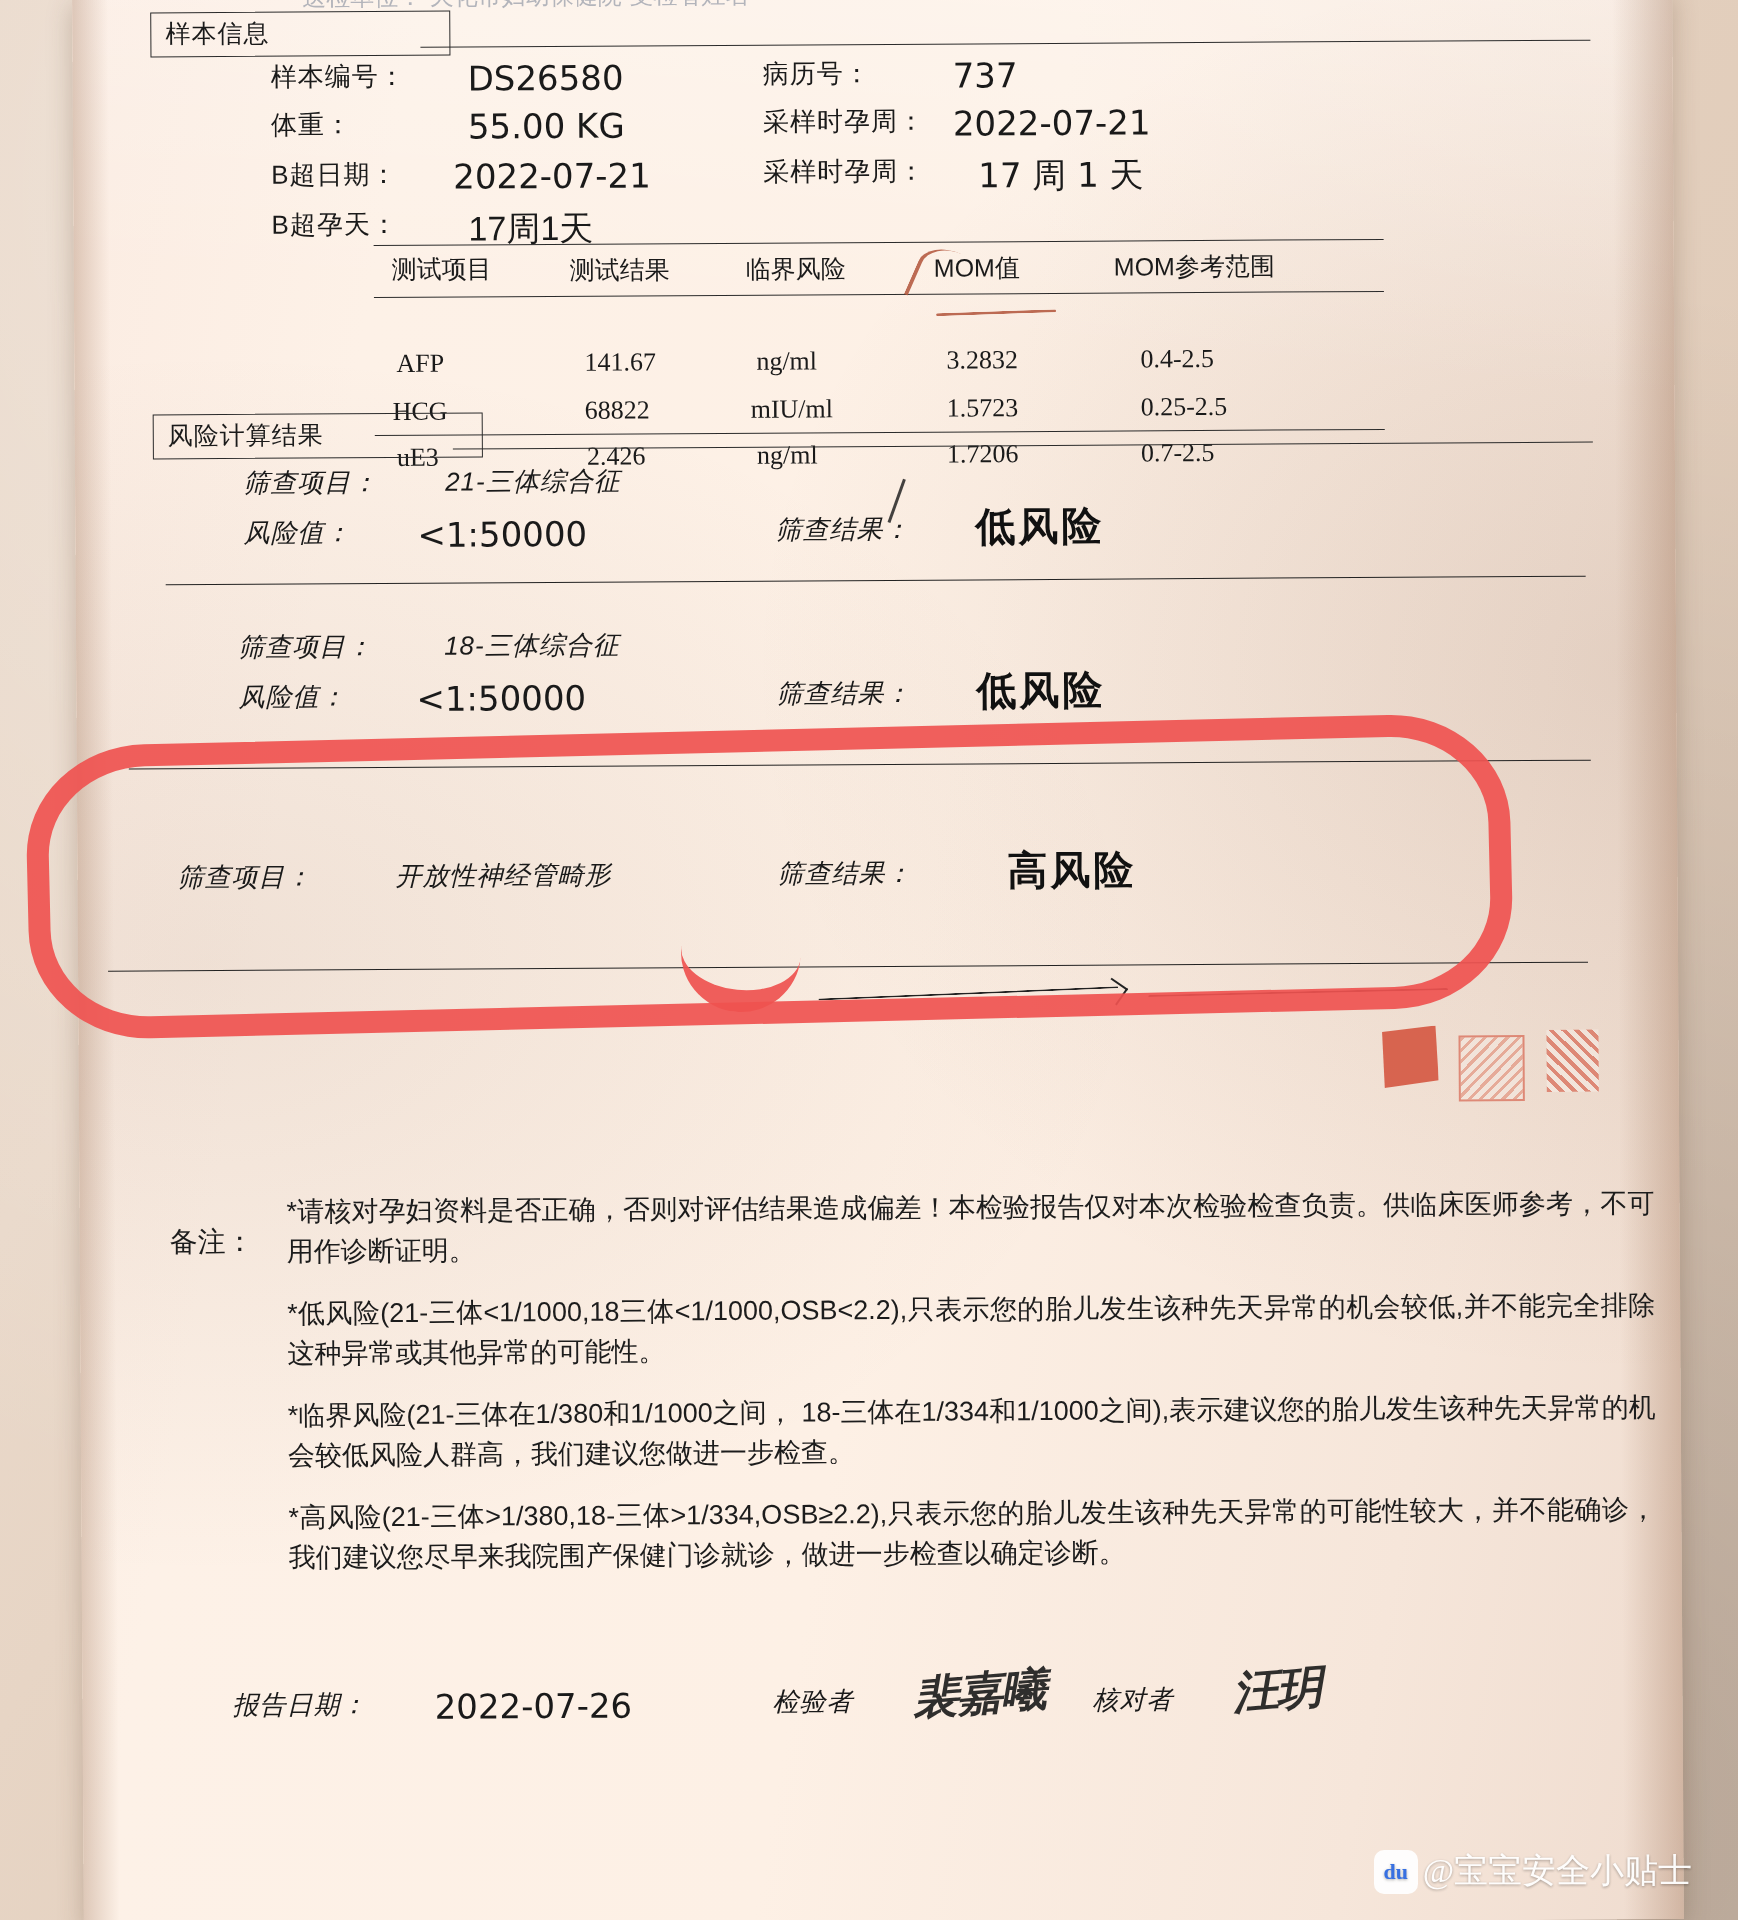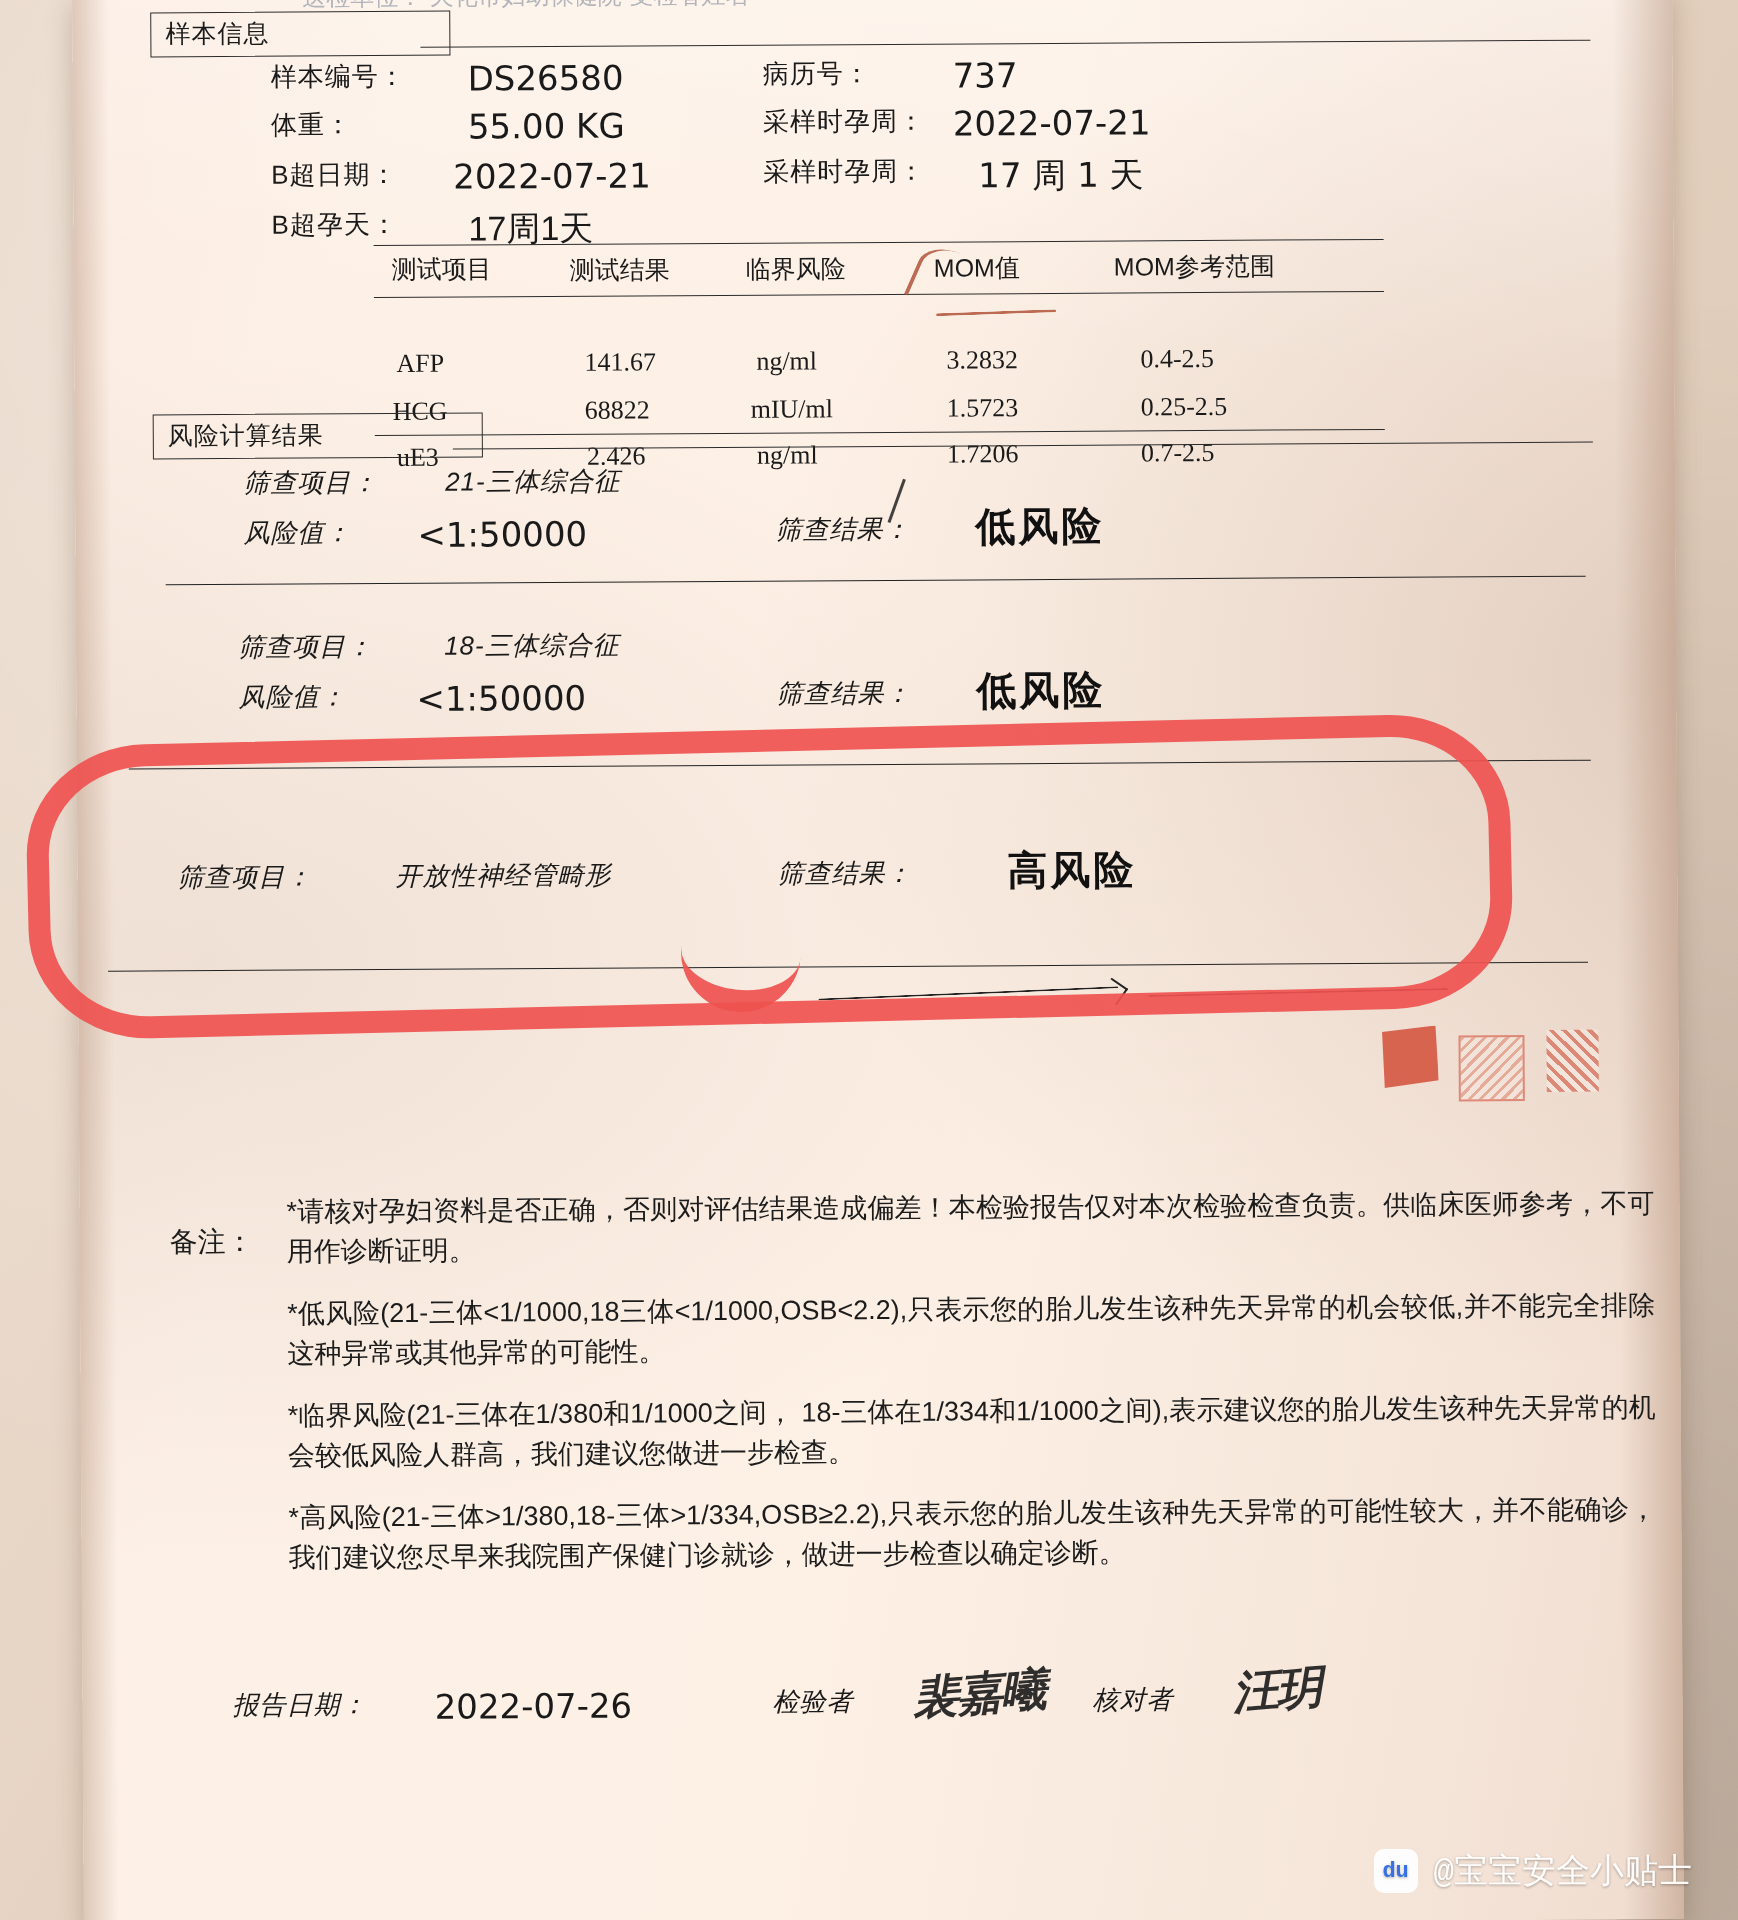--- a/index.html
+++ b/index.html
@@ -152,24 +152,24 @@
 
   
   .sig{
     position:absolute;font-family:"Liberation Serif","DejaVu Serif",serif;
     font-size:46px;color:#1a1a1a;transform:rotate(-4deg);
     letter-spacing:-2px;font-style:italic;font-weight:bold;opacity:.9;
   }
 
   
   .watermark{
-    position:absolute;right:46px;bottom:26px;display:flex;align-items:center;gap:16px;
+    position:absolute;right:46px;bottom:26px;display:flex;align-items:flex-end;gap:5px;
     color:#ffffff;font-size:34px;opacity:.95;
     text-shadow:0 1px 3px rgba(0,0,0,.35);
-    font-family:Liberation Mono, monospace;
+    font-family:Liberation Serif, serif;
   }
   .wm-logo{
     width:44px;height:44px;border-radius:10px;background:#ffffff;
     display:flex;align-items:center;justify-content:center;
     color:#2d6ae3;font-size:22px;font-weight:bold;
   }
 </style>
 </head>
 <body>
 

